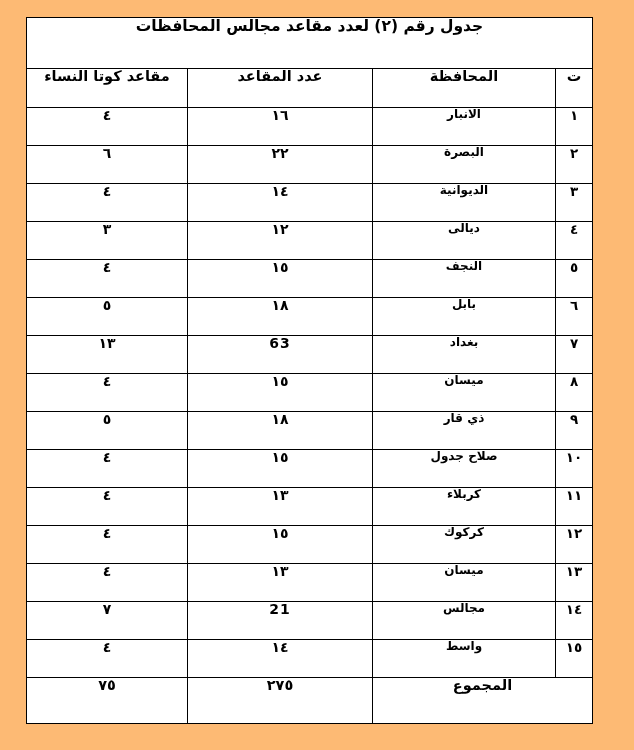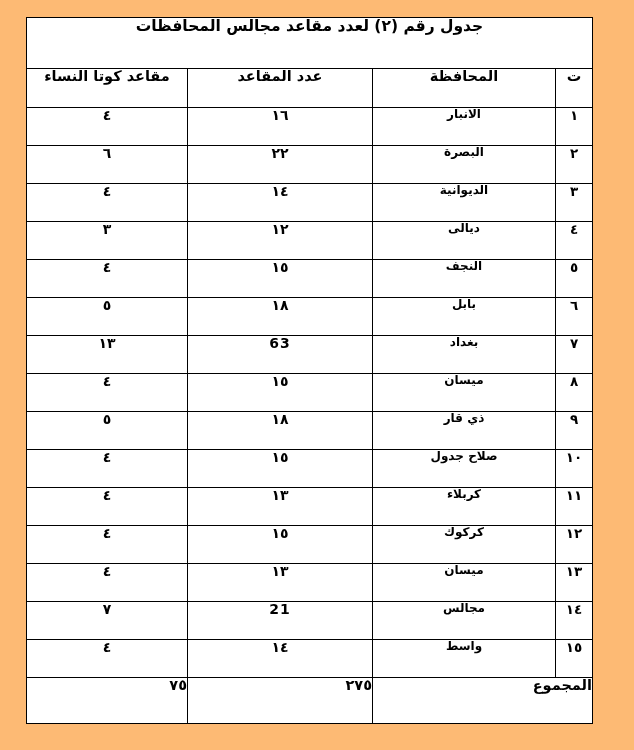--- a/index.html
+++ b/index.html
@@ -90,21 +90,21 @@
     font-size: 13.5px;
   }
   .data-cell.num {
     font-size: 14px;
     letter-spacing: 1px;
   }
 
   
   .total-cell {
     height: 45px;
-    text-align: right;
+    text-align: center;
     font-weight: bold;
     font-size: 14.5px;
     line-height: 1.1;
     padding-top: 8px;
   }
   .total-cell.num {
     letter-spacing: 1px;
   }
 </style>
 </head>

